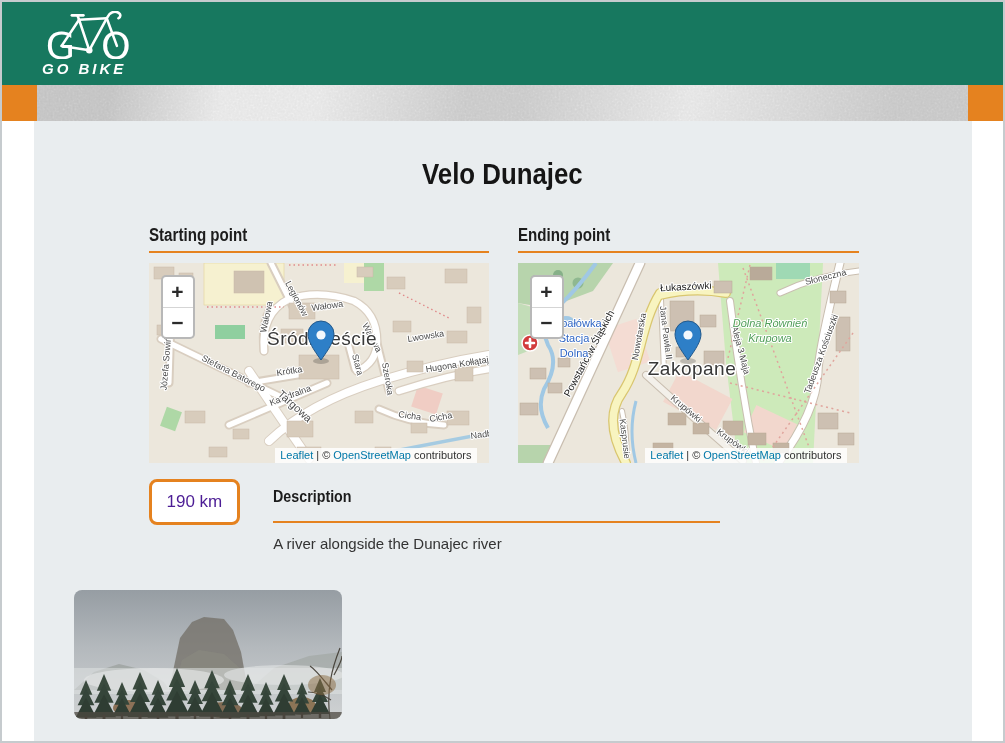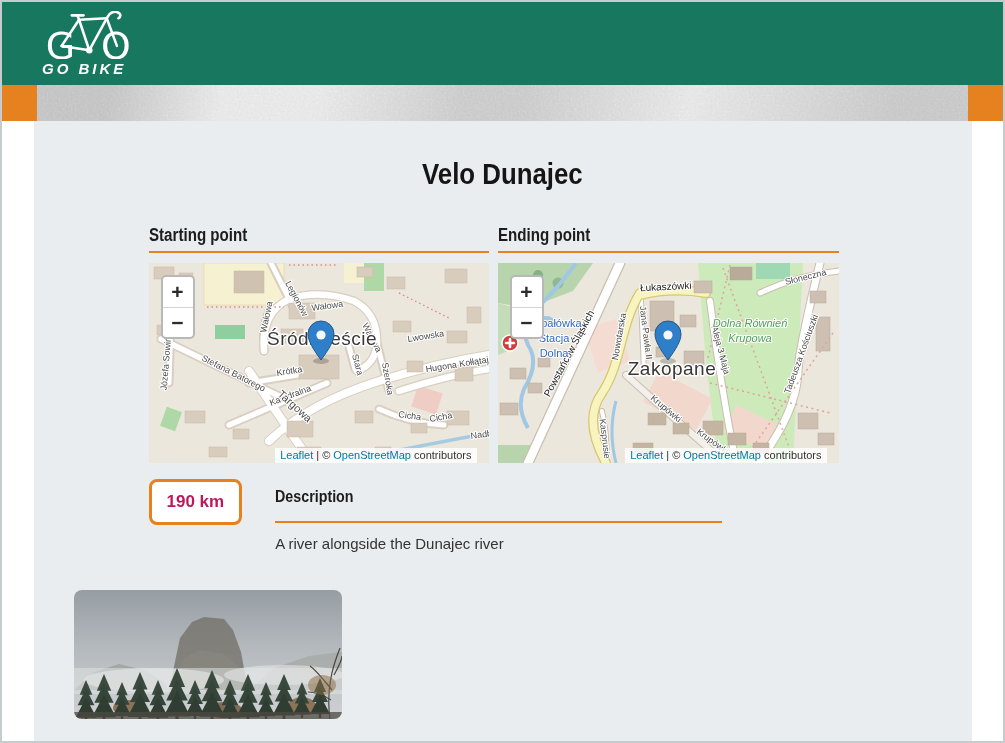--- a/index.html
+++ b/index.html
@@ -18,21 +18,21 @@
   .strip .texture { flex:1; position:relative; overflow:hidden; background:#dcdcdc; }
   .strip .texture svg { position:absolute; inset:0; width:100%; height:100%; }
   .strip .texture:after { content:""; position:absolute; inset:0;
      background:linear-gradient(100deg, rgba(90,90,90,.20) 0 8%, rgba(255,255,255,.25) 20% 30%, rgba(110,110,110,.18) 46% 52%, rgba(255,255,255,.2) 70%, rgba(120,120,120,.22) 92%); }
 
   
   .content { width:938px; height:620px; margin:0 auto; background:#e9edef; overflow:hidden; }
   .cx { display:inline-block; transform:scaleX(.84); transform-origin:left bottom; white-space:nowrap; }
   .cxc { display:inline-block; transform:scaleX(.86); transform-origin:center bottom; white-space:nowrap; }
   h1.title { text-align:center; margin-top:36px; font-size:30px; color:#151515; letter-spacing:0; }
-  .maps-row { display:flex; gap:9px; padding:0 115px; margin-top:34px; }
+  .maps-row { display:flex; gap:29px; padding:0 115px; margin-top:34px; }
   .map-col { width:340px; flex:0 0 auto; }
   .map-col.right { width:341px; }
   h2.sec { font-size:18px; color:#1c1c1c; border-bottom:2px solid #e5821f; padding-bottom:5px; }
   .map-frame { position:relative; margin-top:10px; height:200px; overflow:hidden; background:#ece7dc; }
   .map-frame > svg.mapsvg { position:absolute; inset:0; width:100%; height:100%; display:block; }
 
   
   .zoomctl { position:absolute; top:12px; left:12px; width:34px; border:2px solid rgba(0,0,0,.28); border-radius:5px; background:#fff; overflow:hidden; z-index:5; }
   .zoomctl .zbtn { height:30px; display:flex; align-items:center; justify-content:center; font-size:21px; font-weight:bold; color:#2b2b2b; cursor:pointer; }
   .zoomctl .zbtn + .zbtn { border-top:1px solid #d5d5d5; }
@@ -44,21 +44,21 @@
   .mapsvg text { font-family:"Liberation Sans", sans-serif; font-size:9px; fill:#4b4b4b;
      stroke:#ffffff; stroke-width:2.2px; paint-order:stroke; stroke-linejoin:round; }
   .mapsvg text.place { font-size:19px; fill:#383838; stroke-width:3px; letter-spacing:.5px; }
   .mapsvg text.big { font-size:11px; }
   .mapsvg text.dark { fill:#222; font-size:10px; }
   .mapsvg text.park { fill:#4f9e58; font-style:italic; font-size:11px; }
   .mapsvg text.station { fill:#2f65c4; font-size:11px; }
 
   
   .info-row { display:flex; align-items:flex-start; padding:0 115px; margin-top:16px; }
-  .dist-badge { background:#fff; border:3px solid #e5821f; border-radius:8px; padding:10px 15px; font-size:17px; font-weight:bold; color:#be185d; margin-right:33px; flex:0 0 auto; }
+  .dist-badge { background:#fff; border:3px solid #e5821f; border-radius:8px; padding:10px 15px; font-size:17px; font-weight:normal; color:#4c1d95; margin-right:33px; flex:0 0 auto; }
   .desc-block { width:447px; margin-top:8px; }
   .desc-block h3 { font-size:17px; color:#1c1c1c; border-bottom:2px solid #e5821f; padding-bottom:14px; }
   .desc-block p { font-size:15px; color:#333; margin-top:12px; }
 
   
   .landmarks { margin:38px 40px 0; }
   .photo { width:268px; height:129px; border-radius:8px; overflow:hidden; margin-top:8px; }
   .photo svg { display:block; width:100%; height:100%; }
 </style>
 </head>

